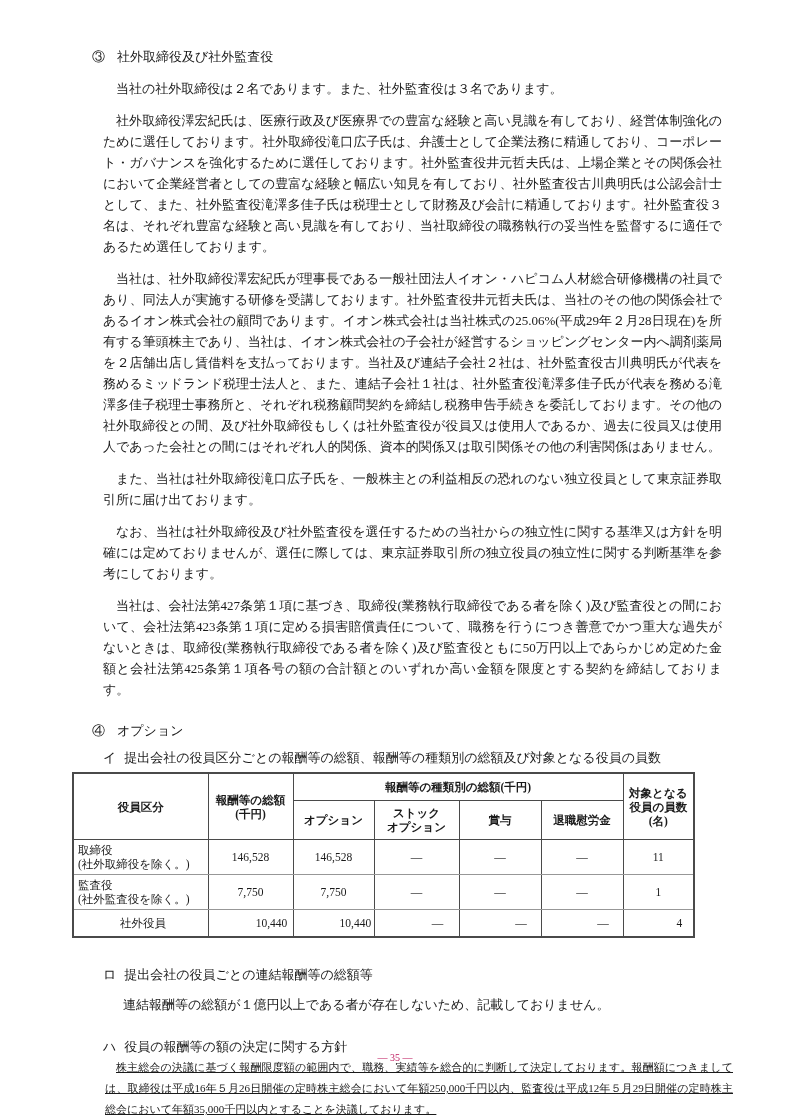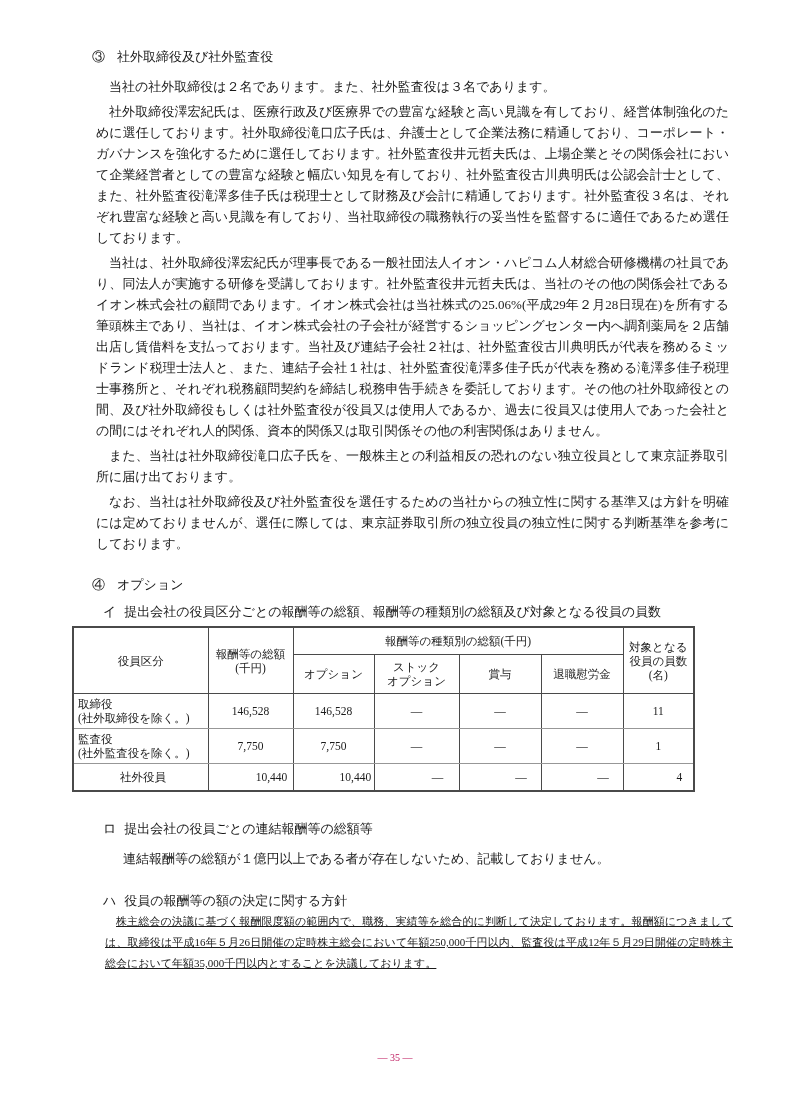--- a/index.html
+++ b/index.html
@@ -25,21 +25,21 @@
     font-size: 13px;
     line-height: 21px;
     margin: 0 0 9px 0;
   }
   .sec-head.sec4 { margin-top: 20px; margin-bottom: 6px; }
   .para {
     font-size: 13px;
     line-height: 21px;
     text-align: justify;
     text-indent: 1em;
-    margin: 4px;
+    margin: 11px;
     word-break: break-all;
   }
   .sub-head {
     display: flex;
     gap: 8px;
     font-size: 13px;
     line-height: 21px;
     margin: 0 0 4px 11px;
   }
   table.comp {
@@ -50,21 +50,21 @@
     font-size: 11.5px;
     line-height: 14px;
     border: 2px solid #4a4a4a;
   }
   table.comp td {
     border: 1px solid #4a4a4a;
     padding: 3px 4px;
     vertical-align: middle;
   }
   table.comp tr.datarow td { border-top: 1px solid #979797; border-bottom: 1px solid #979797; }
-  td.c { text-align: center; }
+  td.c { text-align: center; font-weight: bold; }
   td.pre { white-space: pre-line; }
   td.cat { text-align: left; padding: 2px 4px; white-space: pre-line; }
   td.num { text-align: center; padding-right: 9px; }
   tr.h1 td { height: 20px; }
   tr.h2 td { height: 32px; }
   tr.datarow td { height: 26px; }
   tr.datarow.last td { height: 20px; padding-left: 46px; }
   .item-block { margin-top: 21px; }
   .item-block.first { margin-top: 26px; }
   .item-head {
@@ -108,20 +108,21 @@
     <div class="sec-head">
       <span>③</span>
       <span>社外取締役及び社外監査役</span>
     </div>
 
     <p class="para">当社の社外取締役は２名であります。また、社外監査役は３名であります。</p>
     <p class="para">社外取締役澤宏紀氏は、医療行政及び医療界での豊富な経験と高い見識を有しており、経営体制強化のために選任しております。社外取締役滝口広子氏は、弁護士として企業法務に精通しており、コーポレート・ガバナンスを強化するために選任しております。社外監査役井元哲夫氏は、上場企業とその関係会社において企業経営者としての豊富な経験と幅広い知見を有しており、社外監査役古川典明氏は公認会計士として、また、社外監査役滝澤多佳子氏は税理士として財務及び会計に精通しております。社外監査役３名は、それぞれ豊富な経験と高い見識を有しており、当社取締役の職務執行の妥当性を監督するに適任であるため選任しております。</p>
     <p class="para">当社は、社外取締役澤宏紀氏が理事長である一般社団法人イオン・ハピコム人材総合研修機構の社員であり、同法人が実施する研修を受講しております。社外監査役井元哲夫氏は、当社のその他の関係会社であるイオン株式会社の顧問であります。イオン株式会社は当社株式の25.06%(平成29年２月28日現在)を所有する筆頭株主であり、当社は、イオン株式会社の子会社が経営するショッピングセンター内へ調剤薬局を２店舗出店し賃借料を支払っております。当社及び連結子会社２社は、社外監査役古川典明氏が代表を務めるミッドランド税理士法人と、また、連結子会社１社は、社外監査役滝澤多佳子氏が代表を務める滝澤多佳子税理士事務所と、それぞれ税務顧問契約を締結し税務申告手続きを委託しております。その他の社外取締役との間、及び社外取締役もしくは社外監査役が役員又は使用人であるか、過去に役員又は使用人であった会社との間にはそれぞれ人的関係、資本的関係又は取引関係その他の利害関係はありません。</p>
     <p class="para">また、当社は社外取締役滝口広子氏を、一般株主との利益相反の恐れのない独立役員として東京証券取引所に届け出ております。</p>
     <p class="para">なお、当社は社外取締役及び社外監査役を選任するための当社からの独立性に関する基準又は方針を明確には定めておりませんが、選任に際しては、東京証券取引所の独立役員の独立性に関する判断基準を参考にしております。</p>
+    <p class="para">当社は、会社法第427条第１項に基づき、取締役(業務執行取締役である者を除く)及び監査役との間において、会社法第423条第１項に定める損害賠償責任について、職務を行うにつき善意でかつ重大な過失がないときは、取締役(業務執行取締役である者を除く)及び監査役ともに50万円以上であらかじめ定めた金額と会社法第425条第１項各号の額の合計額とのいずれか高い金額を限度とする契約を締結しております。</p>
 
     <div class="sec-head sec4">
       <span>④</span>
       <span>オプション</span>
     </div>
 
     <div class="sub-head">
       <span>イ</span>
       <span>提出会社の役員区分ごとの報酬等の総額、報酬等の種類別の総額及び対象となる役員の員数</span>
     </div>

